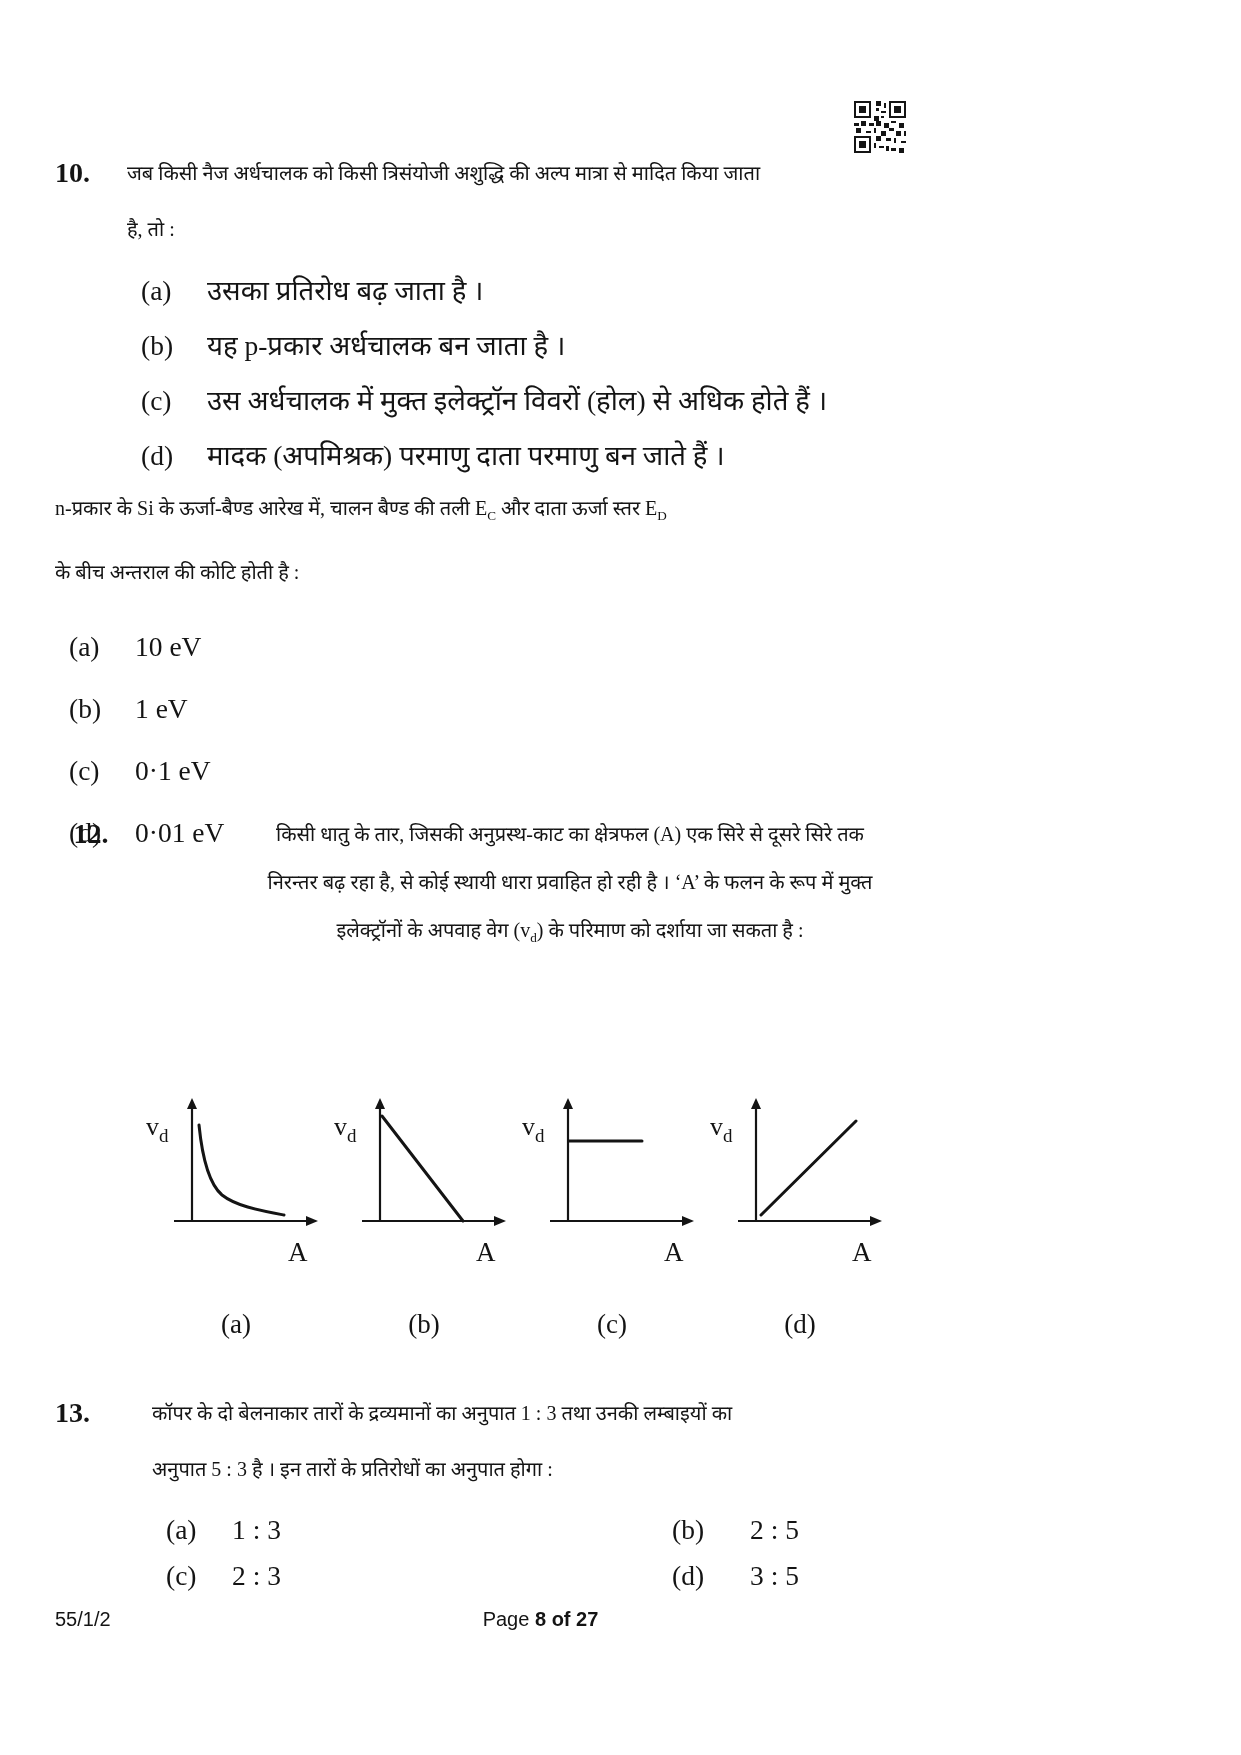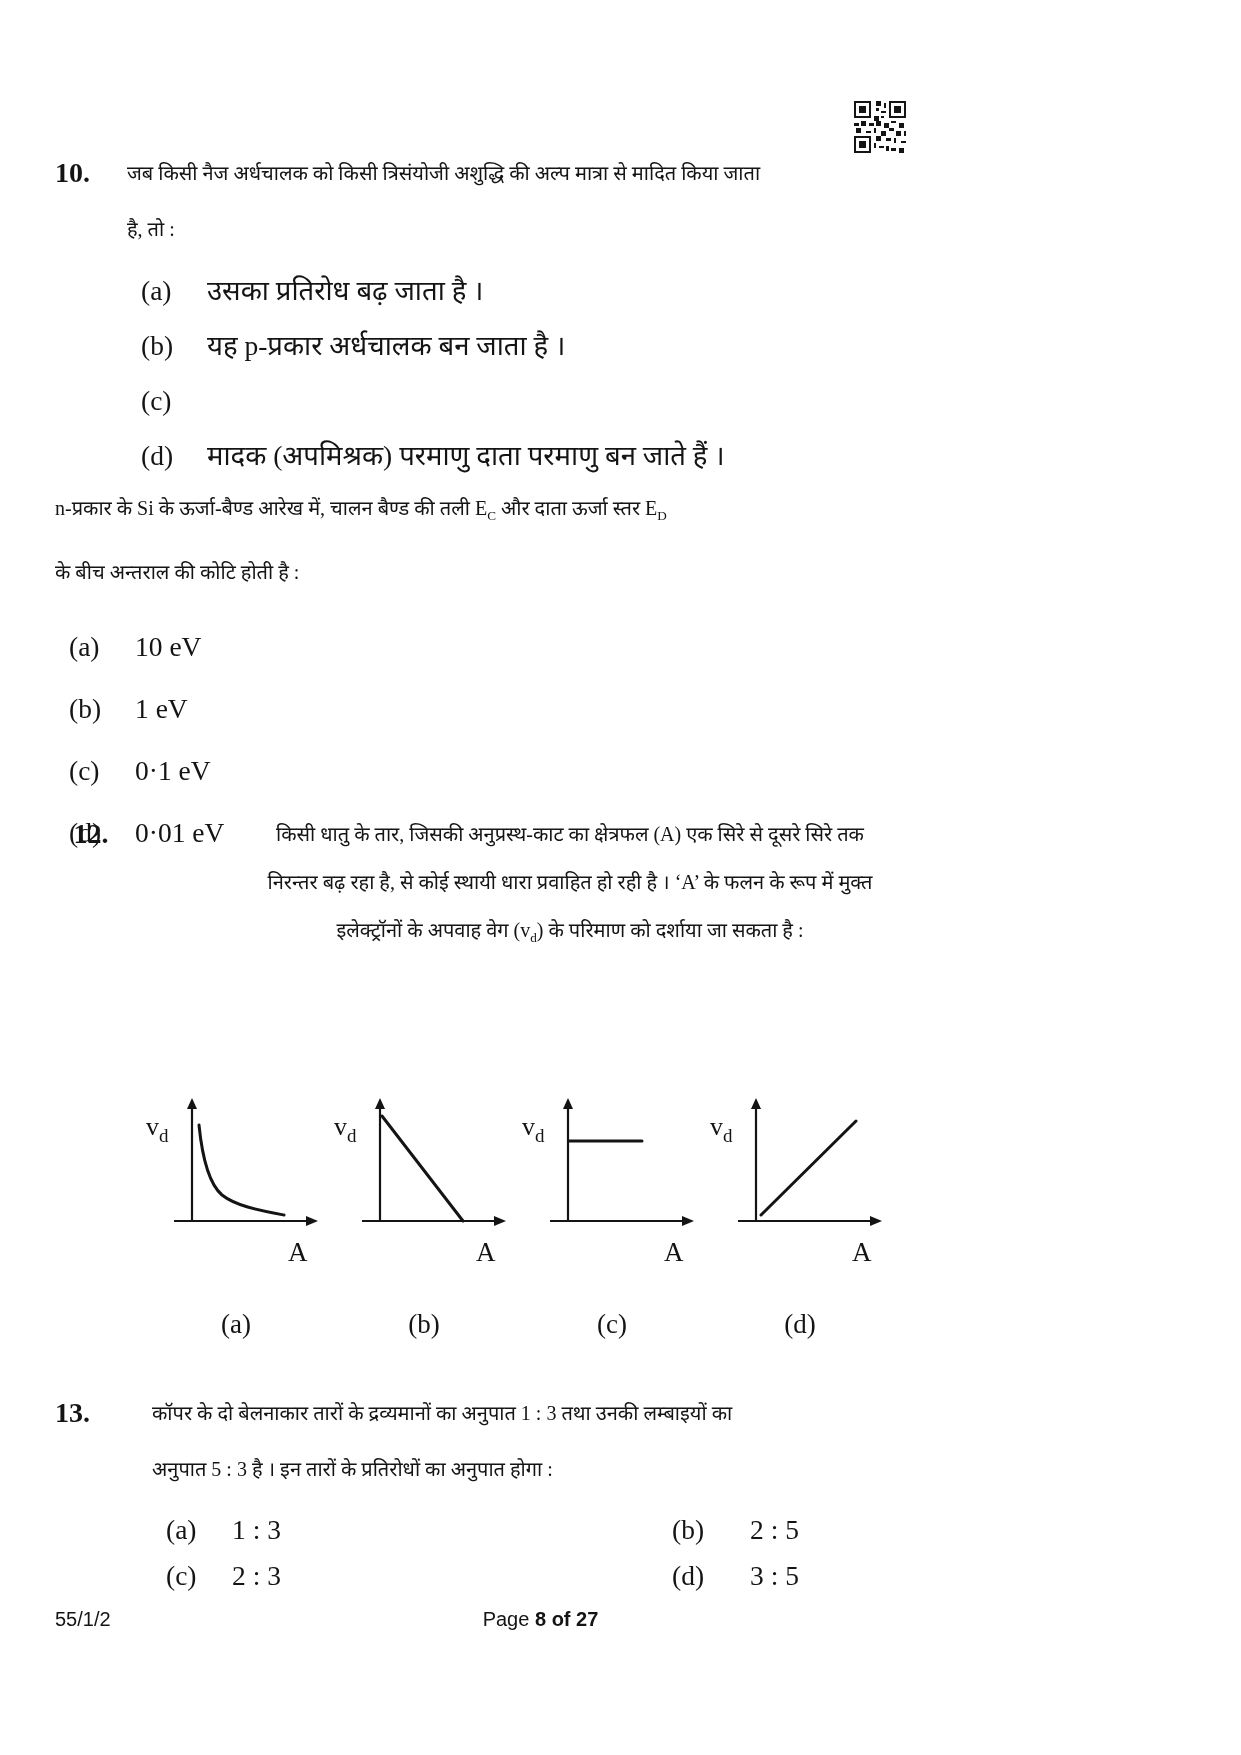--- a/index.html
+++ b/index.html
@@ -98,20 +98,21 @@
         <div class="opt">
             <span class="olabel">(a)</span>
             <span>उसका प्रतिरोध बढ़ जाता है ।</span>
           </div>
         <div class="opt">
             <span class="olabel">(b)</span>
             <span>यह p-प्रकार अर्धचालक बन जाता है ।</span>
           </div>
         <div class="opt">
             <span class="olabel">(c)</span>
+            <span>उस अर्धचालक में मुक्त इलेक्ट्रॉन विवरों (होल) से अधिक होते हैं ।</span>
           </div>
         <div class="opt">
             <span class="olabel">(d)</span>
             <span>मादक (अपमिश्रक) परमाणु दाता परमाणु बन जाते हैं ।</span>
           </div>
       </div>
     </div>
   </section>
 
   <section class="q" style="top:480px;">

